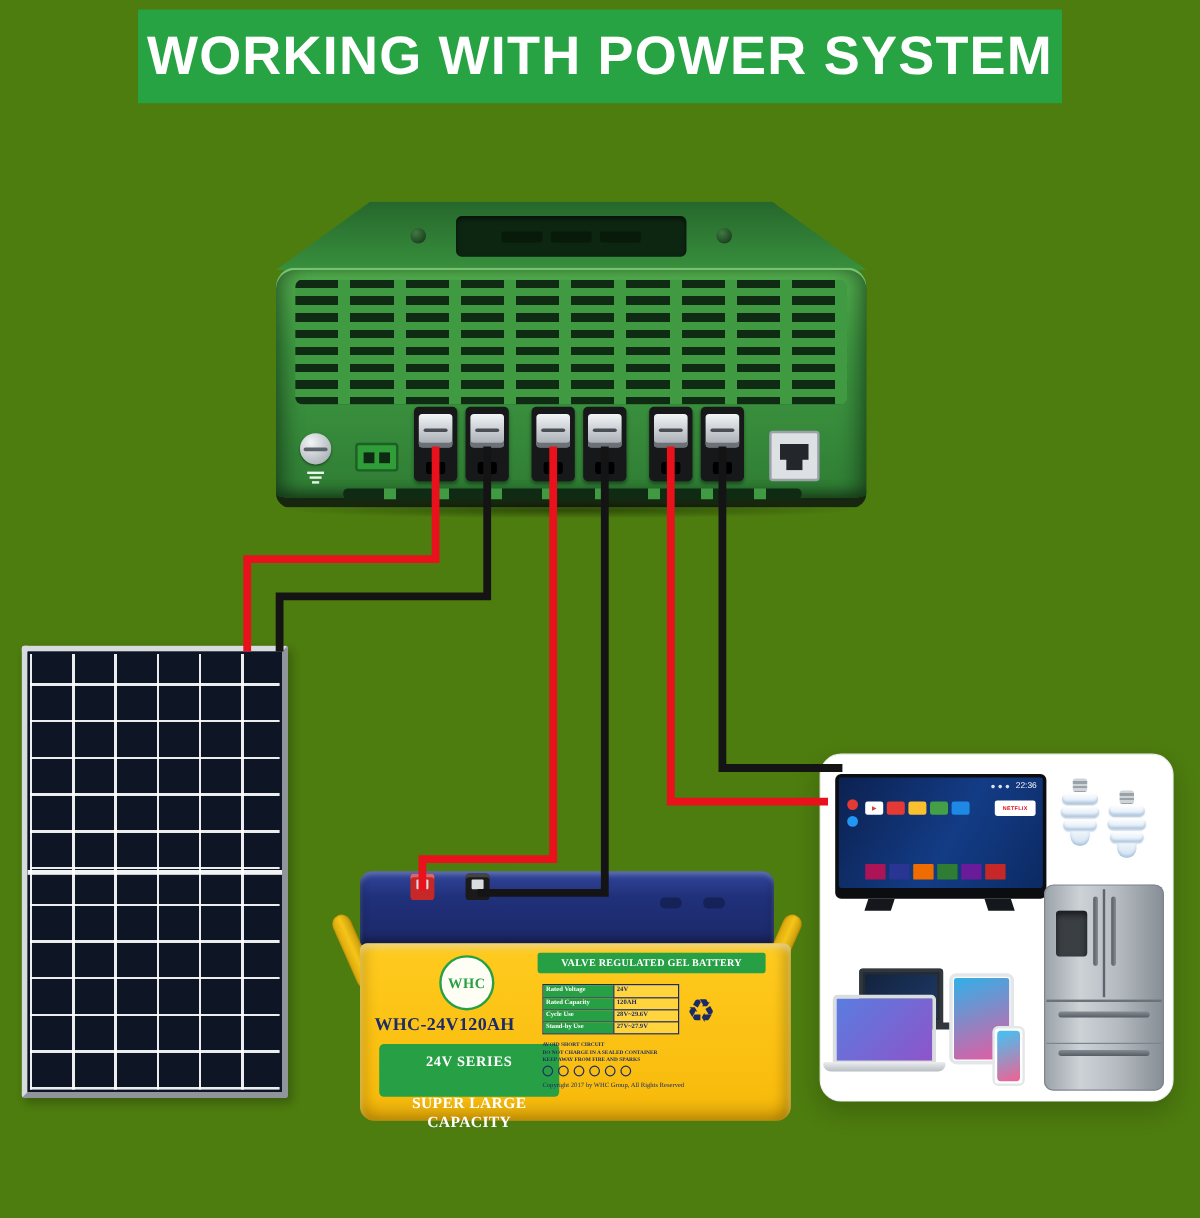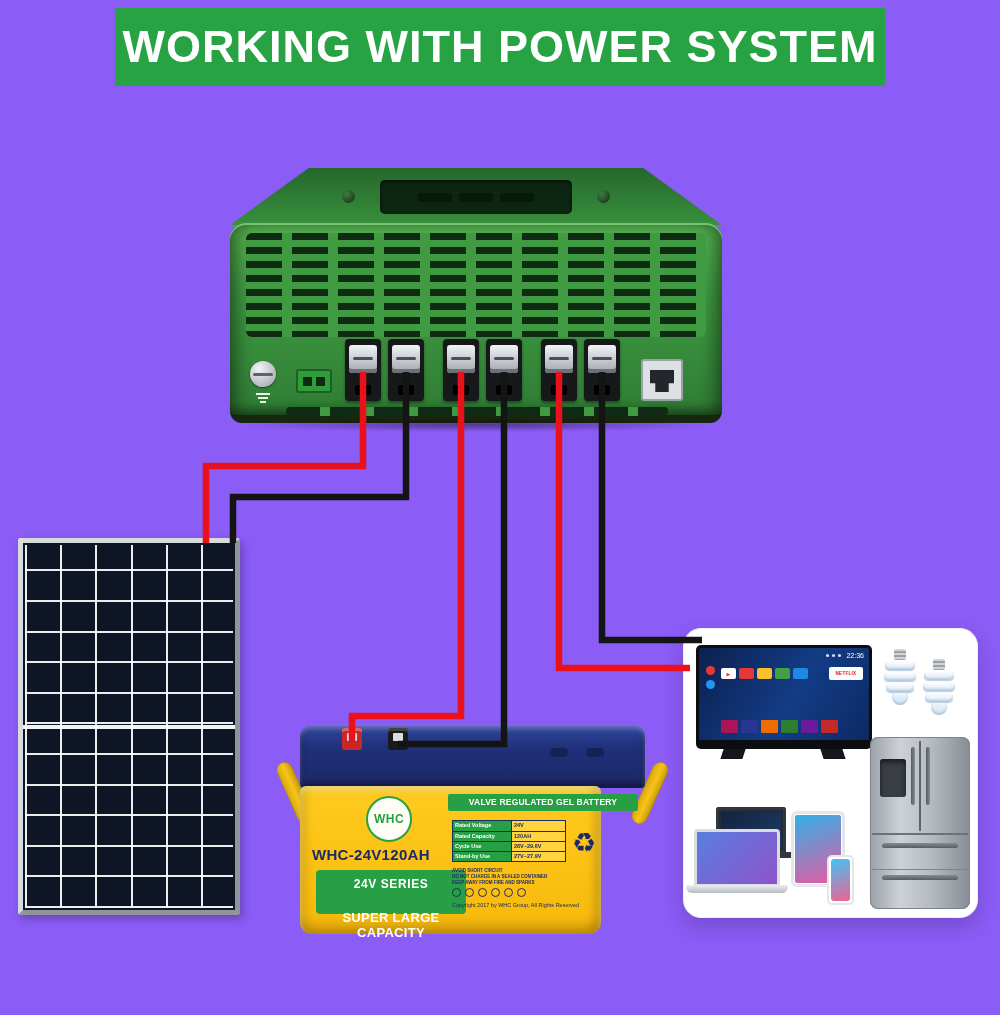--- a/index.html
+++ b/index.html
@@ -1,18 +1,18 @@
 <!DOCTYPE html>
 <html><head>
 <meta charset="utf-8">
 <style>
   * { box-sizing: border-box; margin: 0; padding: 0; }
   html,body { background:#ffffff; }
   body { font-family: "Liberation Sans", sans-serif; }
-  .canvas { position:relative; width:1000px; height:1015px; background:#8b5cf6; overflow:hidden; }
+  .canvas { position:relative; width:1000px; height:1015px; background:#4d7c0f; overflow:hidden; }
 
   
   .header { position:absolute; left:115px; top:8px; width:770px; height:78px;
             background:#27A344; display:flex; align-items:center; justify-content:center; }
   .header h1 { color:#ffffff; font-size:45px; font-weight:bold; letter-spacing:1px; white-space:nowrap; }
 
   
   .inverter { position:absolute; left:230px; top:168px; width:492px; height:262px; }
   .inv-top { position:absolute; left:0; top:0; width:492px; height:57px;
              clip-path:polygon(16% 0, 84% 0, 100% 100%, 0 100%);
@@ -92,25 +92,25 @@
              border-radius:10px 10px 4px 4px;
              box-shadow:inset 0 3px 4px rgba(255,255,255,.25), inset 0 -5px 7px rgba(0,0,0,.4); }
   .bterm { position:absolute; top:2px; width:20px; height:22px; border-radius:3px; }
   .bterm.pos { left:42px; background:#c62828; box-shadow:inset 0 3px 0 rgba(255,255,255,.3); }
   .bterm.neg { left:88px; background:#1a1a1a; box-shadow:inset 0 3px 0 rgba(255,255,255,.18); }
   .bterm::after { content:""; position:absolute; left:5px; top:5px; width:10px; height:8px;
                   background:#d9dde0; border-radius:1px; }
   .lid-cap { position:absolute; top:22px; width:18px; height:9px; border-radius:4px; background:#152257; }
   .lid-cap.c1 { left:250px; } .lid-cap.c2 { left:286px; }
 
-  .bat-body { position:absolute; left:0; top:60px; width:301px; height:148px;
+  .bat-body { position:absolute; left:0; top:60px; width:359px; height:148px;
               background:linear-gradient(180deg,#ffcb1f,#f7b90a);
               border-radius:6px 6px 12px 12px;
               box-shadow:inset 0 4px 6px rgba(255,255,255,.45), inset 0 -9px 12px rgba(0,0,0,.18),
-                         inset 7px 0 10px rgba(0,0,0,.08), inset -7px 0 10px rgba(0,0,0,.14); }
+                         inset 7px 0 10px rgba(0,0,0,.08), inset -7px 0 10px rgba(0,0,0,.14);font-family:Liberation Serif, serif; }
   .bat-band { position:absolute; left:148px; top:8px; width:190px; height:17px; background:#27A045;
               color:#fff; font-size:8.5px; font-weight:bold; text-align:center; line-height:17px;
               letter-spacing:.2px; border-radius:2px; }
   .bat-logo { position:absolute; left:66px; top:10px; width:46px; height:46px; border-radius:50%;
               border:2px solid #27A045; color:#27A045; background:#fffef5;
               display:flex; align-items:center; justify-content:center;
               font-size:12px; font-weight:bold; letter-spacing:.5px; }
   .bat-model { position:absolute; left:12px; top:60px; width:160px; 
                color:#1C2B66; font-weight:bold; font-size:15px; letter-spacing:.3px; }
   .bat-series { position:absolute; left:16px; top:84px; width:150px; height:44px; background:#27A045;

